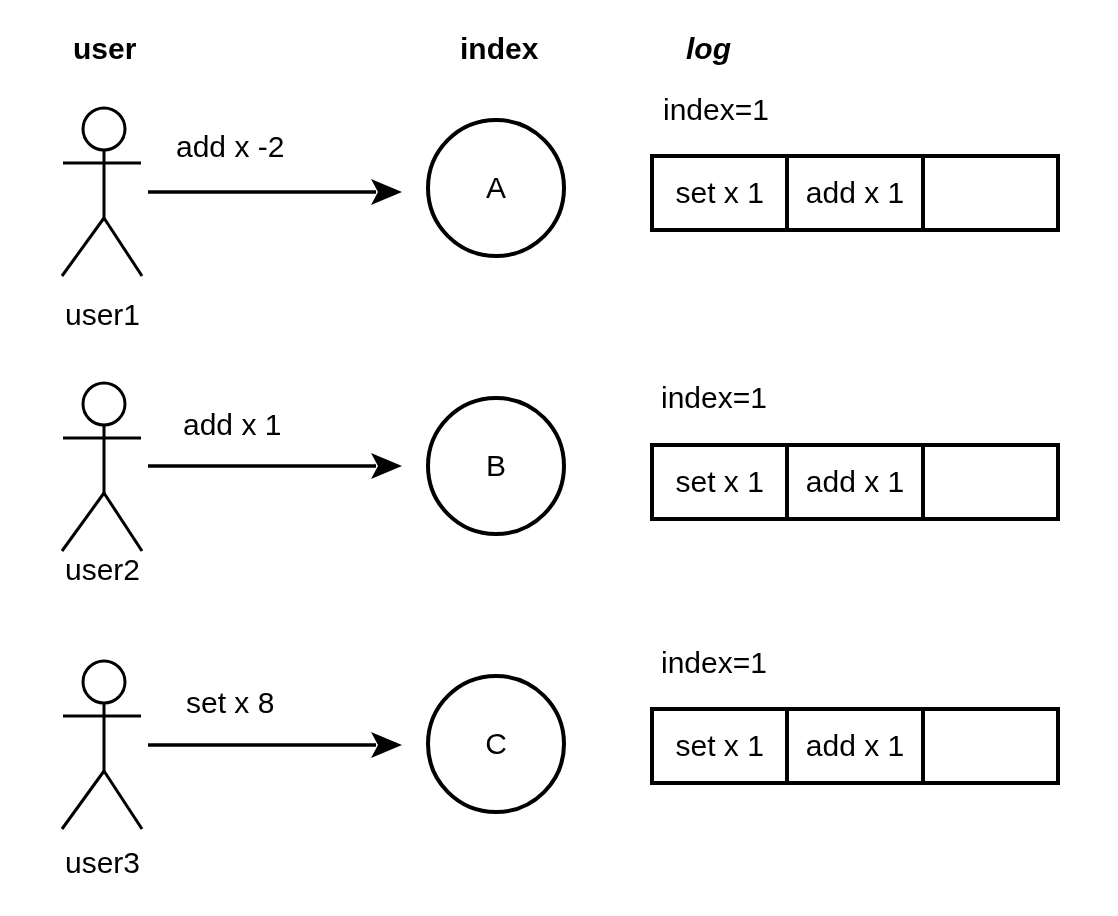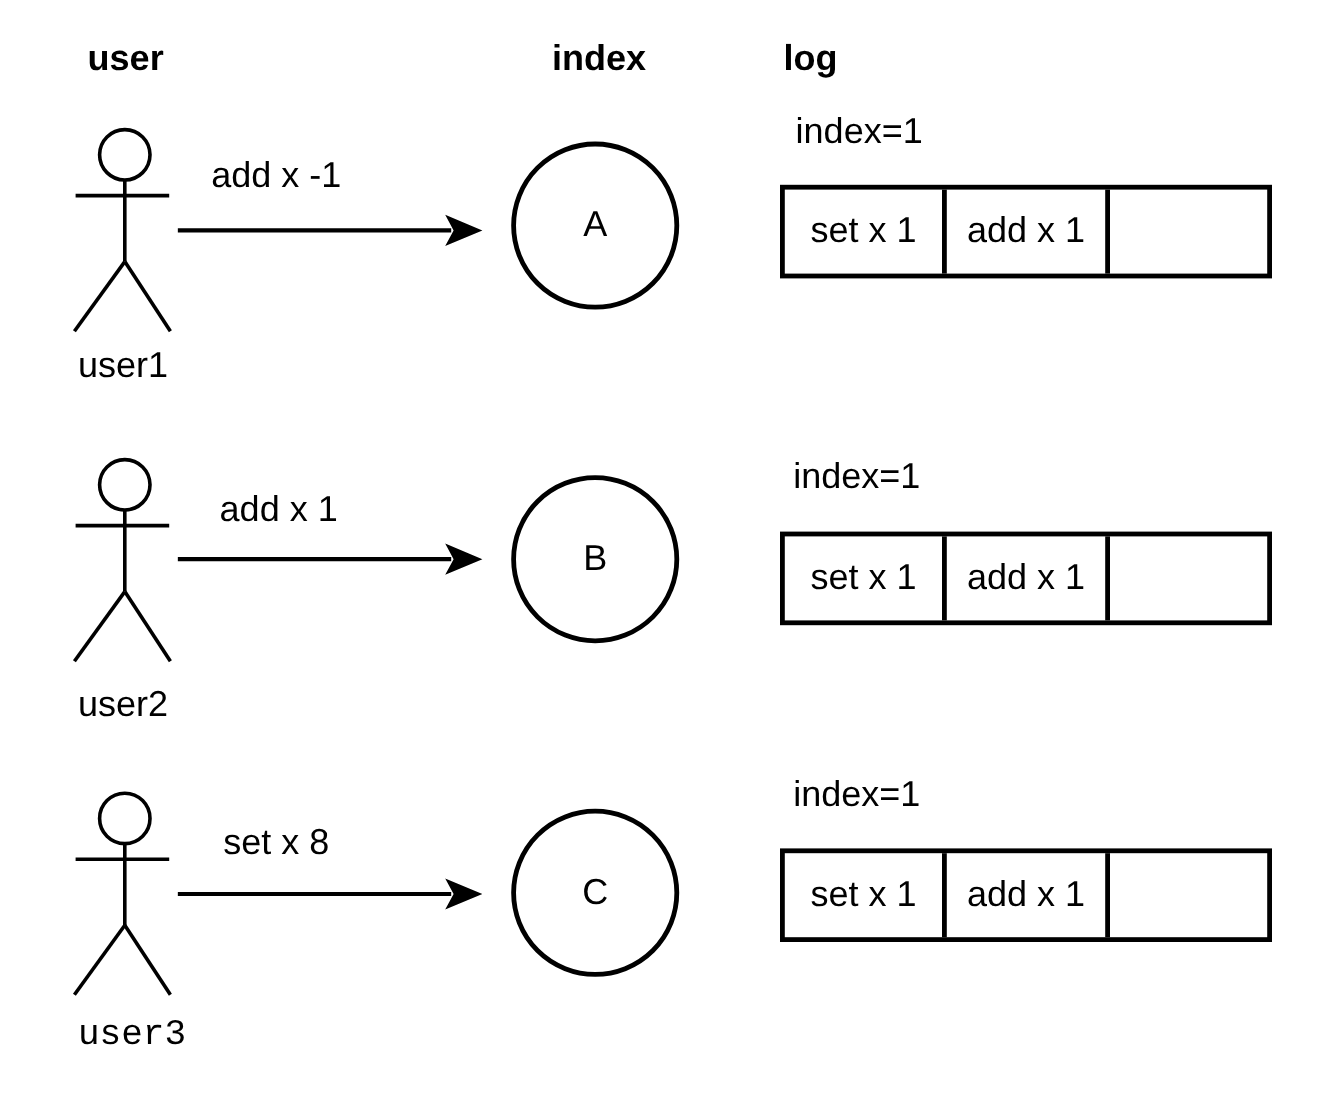--- a/index.html
+++ b/index.html
@@ -63,34 +63,34 @@
   }
   svg { display: block; }
 </style>
 </head>
 <body>
 
 <div class="canvas">
 
   <div class="abs hdr" style="left:45px; top:34px;">user</div>
   <div class="abs hdr" style="left:432px; top:34px;">index</div>
-  <div class="abs hdr" style="left:625px; top:34px;">log</div>
+  <div class="abs hdr" style="left:658px; top:34px;font-style:italic;">log</div>
 
   <div class="abs" style="left:30px; top:105px;">
     <svg width="92" height="176" viewBox="0 0 92 176">
       <circle cx="46" cy="24" r="21" fill="none" stroke="#000000" stroke-width="3"></circle>
       <line x1="5" y1="58" x2="83" y2="58" stroke="#000000" stroke-width="3"></line>
       <line x1="46" y1="45" x2="46" y2="113" stroke="#000000" stroke-width="3"></line>
       <line x1="46" y1="113" x2="4" y2="171" stroke="#000000" stroke-width="3"></line>
       <line x1="46" y1="113" x2="84" y2="171" stroke="#000000" stroke-width="3"></line>
     </svg>
   </div>
-  <div class="abs txt" style="left:37px; top:290px;">user1</div>
+  <div class="abs txt" style="left:37px; top:300px;">user1</div>
 
-  <div class="abs txt" style="left:148px; top:132px;">add x -1</div>
+  <div class="abs txt" style="left:148px; top:132px;">add x -2</div>
   <div class="abs" style="left:120px; top:178px;">
     <svg width="256" height="28" viewBox="0 0 256 28">
       <line x1="0" y1="14" x2="228" y2="14" stroke="#000000" stroke-width="3.5"></line>
       <path d="M 223 1 L 254 14 L 223 27 L 230 14 Z" fill="#000000"></path>
     </svg>
   </div>
 
   <div class="abs node-circle" style="left:398px; top:118px;">
     <span>A</span>
   </div>
@@ -104,21 +104,21 @@
 
   <div class="abs" style="left:30px; top:380px;">
     <svg width="92" height="176" viewBox="0 0 92 176">
       <circle cx="46" cy="24" r="21" fill="none" stroke="#000000" stroke-width="3"></circle>
       <line x1="5" y1="58" x2="83" y2="58" stroke="#000000" stroke-width="3"></line>
       <line x1="46" y1="45" x2="46" y2="113" stroke="#000000" stroke-width="3"></line>
       <line x1="46" y1="113" x2="4" y2="171" stroke="#000000" stroke-width="3"></line>
       <line x1="46" y1="113" x2="84" y2="171" stroke="#000000" stroke-width="3"></line>
     </svg>
   </div>
-  <div class="abs txt" style="left:37px; top:573px;">user2</div>
+  <div class="abs txt" style="left:37px; top:555px;">user2</div>
 
   <div class="abs txt" style="left:155px; top:410px;">add x 1</div>
   <div class="abs" style="left:120px; top:452px;">
     <svg width="256" height="28" viewBox="0 0 256 28">
       <line x1="0" y1="14" x2="228" y2="14" stroke="#000000" stroke-width="3.5"></line>
       <path d="M 223 1 L 254 14 L 223 27 L 230 14 Z" fill="#000000"></path>
     </svg>
   </div>
 
   <div class="abs node-circle" style="left:398px; top:396px;">
@@ -134,21 +134,21 @@
 
   <div class="abs" style="left:30px; top:658px;">
     <svg width="92" height="176" viewBox="0 0 92 176">
       <circle cx="46" cy="24" r="21" fill="none" stroke="#000000" stroke-width="3"></circle>
       <line x1="5" y1="58" x2="83" y2="58" stroke="#000000" stroke-width="3"></line>
       <line x1="46" y1="45" x2="46" y2="113" stroke="#000000" stroke-width="3"></line>
       <line x1="46" y1="113" x2="4" y2="171" stroke="#000000" stroke-width="3"></line>
       <line x1="46" y1="113" x2="84" y2="171" stroke="#000000" stroke-width="3"></line>
     </svg>
   </div>
-  <div class="abs txt" style="left:37px; top:848px;font-family:Liberation Mono, monospace;">user3</div>
+  <div class="abs txt" style="left:37px; top:848px;">user3</div>
 
   <div class="abs txt" style="left:158px; top:688px;">set x 8</div>
   <div class="abs" style="left:120px; top:731px;">
     <svg width="256" height="28" viewBox="0 0 256 28">
       <line x1="0" y1="14" x2="228" y2="14" stroke="#000000" stroke-width="3.5"></line>
       <path d="M 223 1 L 254 14 L 223 27 L 230 14 Z" fill="#000000"></path>
     </svg>
   </div>
 
   <div class="abs node-circle" style="left:398px; top:674px;">

